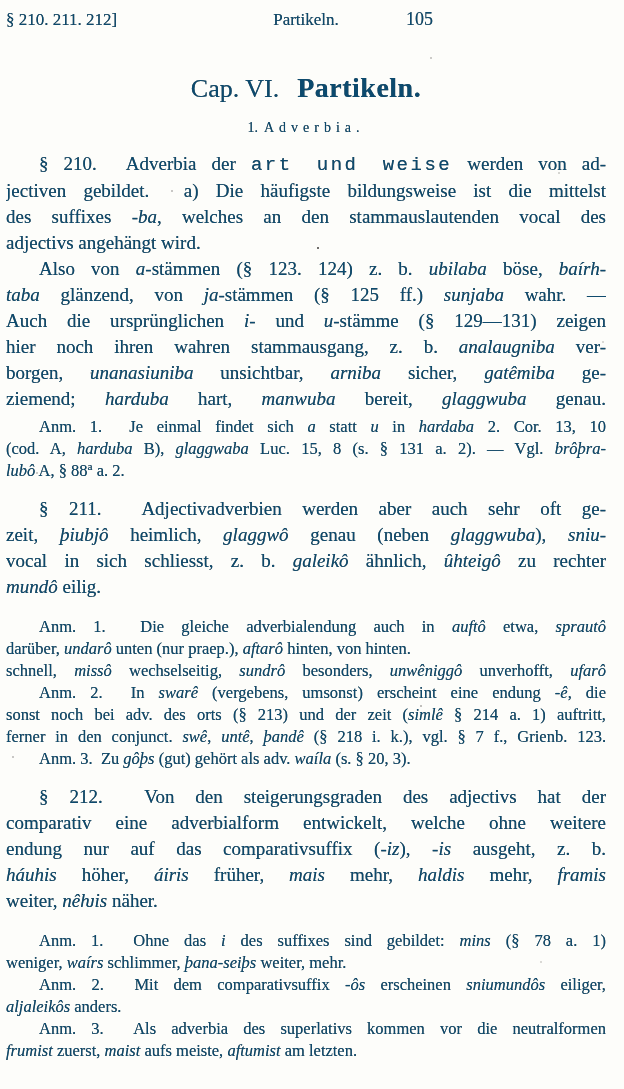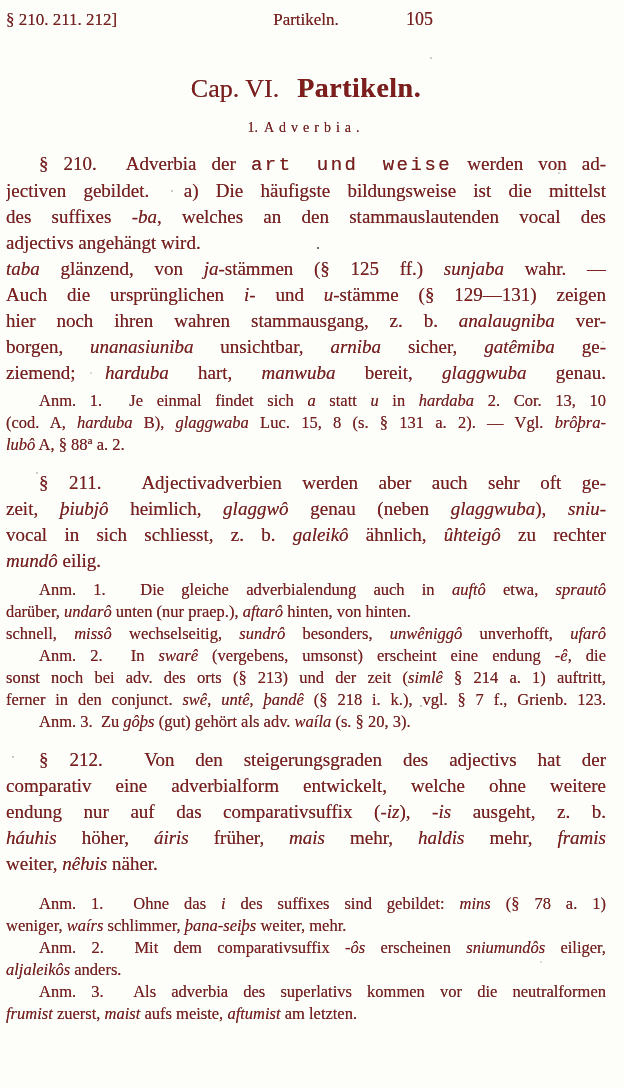--- a/index.html
+++ b/index.html
@@ -6,21 +6,21 @@
   html,body{margin:0;padding:0;}
   body{
     width:624px;height:1089px;
     background:#f4f4f2;
     font-family:"Liberation Serif","DejaVu Serif",serif;
   }
   .page{
     position:relative;
     width:624px;height:1089px;
     background:#fdfdfa;
-    color:#7f1d1d;
+    color:#0c4a6e;
     overflow:hidden;
     text-shadow:0 0 .45px rgba(26,22,17,.65);
   }
   .inner{ padding:8px 18px 0 6px; }
 
   
   .runhead{
     display:flex;align-items:baseline;
     font-size:17px;line-height:22px;
   }
@@ -104,38 +104,39 @@
     </div>
 
     <div class="textbody" id="text-body">
         <div class="block main">
           <div class="line j ind"><span class="sg-r">§ 210.&nbsp; Adverbia der </span><span class="sg-s">art und weise</span><span class="sg-r"> werden von ad-</span></div>
           <div class="line j"><span class="sg-r">jectiven gebildet.&nbsp; a) Die häufigste bildungsweise ist die mittelst</span></div>
           <div class="line j"><span class="sg-r">des suffixes </span><span class="sg-i">-ba</span><span class="sg-r">, welches an den stammauslautenden vocal des</span></div>
           <div class="line"><span class="sg-r">adjectivs angehängt wird.</span></div>
         </div>
         <div class="block main">
+          <div class="line j ind"><span class="sg-r">Also von </span><span class="sg-i">a</span><span class="sg-r">-stämmen (§ 123. 124) z. b. </span><span class="sg-i">ubilaba</span><span class="sg-r"> böse, </span><span class="sg-i">baírh-</span></div>
           <div class="line j"><span class="sg-i">taba</span><span class="sg-r"> glänzend, von </span><span class="sg-i">ja</span><span class="sg-r">-stämmen (§ 125 ff.) </span><span class="sg-i">sunjaba</span><span class="sg-r"> wahr. —</span></div>
           <div class="line j"><span class="sg-r">Auch die ursprünglichen </span><span class="sg-i">i-</span><span class="sg-r"> und </span><span class="sg-i">u</span><span class="sg-r">-stämme (§ 129—131) zeigen</span></div>
           <div class="line j"><span class="sg-r">hier noch ihren wahren stammausgang, z. b. </span><span class="sg-i">analaugniba</span><span class="sg-r"> ver-</span></div>
           <div class="line j"><span class="sg-r">borgen, </span><span class="sg-i">unanasiuniba</span><span class="sg-r"> unsichtbar, </span><span class="sg-i">arniba</span><span class="sg-r"> sicher, </span><span class="sg-i">gatêmiba</span><span class="sg-r"> ge-</span></div>
           <div class="line j"><span class="sg-r">ziemend; </span><span class="sg-i">harduba</span><span class="sg-r"> hart, </span><span class="sg-i">manwuba</span><span class="sg-r"> bereit, </span><span class="sg-i">glaggwuba</span><span class="sg-r"> genau.</span></div>
         </div>
         <div class="block anm" style="margin-top: 4px;">
           <div class="line j ind"><span class="sg-r">Anm. 1.&nbsp; Je einmal findet sich </span><span class="sg-i">a</span><span class="sg-r"> statt </span><span class="sg-i">u</span><span class="sg-r"> in </span><span class="sg-i">hardaba</span><span class="sg-r"> 2. Cor. 13, 10</span></div>
           <div class="line j"><span class="sg-r">(cod. A, </span><span class="sg-i">harduba</span><span class="sg-r"> B), </span><span class="sg-i">glaggwaba</span><span class="sg-r"> Luc. 15, 8 (s. § 131 a. 2). — Vgl. </span><span class="sg-i">brôþra-</span></div>
           <div class="line"><span class="sg-i">lubô</span><span class="sg-r"> A, § 88</span><span class="sg-p">a</span><span class="sg-r"> a. 2.</span></div>
         </div>
         <div class="block main" style="margin-top: 14px;">
           <div class="line j ind"><span class="sg-r">§ 211.&nbsp; Adjectivadverbien werden aber auch sehr oft ge-</span></div>
           <div class="line j"><span class="sg-r">zeit, </span><span class="sg-i">þiubjô</span><span class="sg-r"> heimlich, </span><span class="sg-i">glaggwô</span><span class="sg-r"> genau (neben </span><span class="sg-i">glaggwuba</span><span class="sg-r">), </span><span class="sg-i">sniu-</span></div>
           <div class="line j"><span class="sg-r">vocal in sich schliesst, z. b. </span><span class="sg-i">galeikô</span><span class="sg-r"> ähnlich, </span><span class="sg-i">ûhteigô</span><span class="sg-r"> zu rechter</span></div>
           <div class="line"><span class="sg-i">mundô</span><span class="sg-r"> eilig.</span></div>
         </div>
-        <div class="block anm" style="margin-top: 5px;">
+        <div class="block anm" style="margin-top: 16px;">
           <div class="line j ind"><span class="sg-r">Anm. 1.&nbsp; Die gleiche adverbialendung auch in </span><span class="sg-i">auftô</span><span class="sg-r"> etwa, </span><span class="sg-i">sprautô</span></div>
           <div class="line"><span class="sg-r">darüber, </span><span class="sg-i">undarô</span><span class="sg-r"> unten (nur praep.), </span><span class="sg-i">aftarô</span><span class="sg-r"> hinten, von hinten.</span></div>
           <div class="line j"><span class="sg-r">schnell, </span><span class="sg-i">missô</span><span class="sg-r"> wechselseitig, </span><span class="sg-i">sundrô</span><span class="sg-r"> besonders, </span><span class="sg-i">unwêniggô</span><span class="sg-r"> unverhofft, </span><span class="sg-i">ufarô</span></div>
         </div>
         <div class="block anm">
           <div class="line j ind"><span class="sg-r">Anm. 2.&nbsp; In </span><span class="sg-i">swarê</span><span class="sg-r"> (vergebens, umsonst) erscheint eine endung </span><span class="sg-i">-ê</span><span class="sg-r">, die</span></div>
           <div class="line j"><span class="sg-r">sonst noch bei adv. des orts (§ 213) und der zeit (</span><span class="sg-i">simlê</span><span class="sg-r"> § 214 a. 1) auftritt,</span></div>
           <div class="line j"><span class="sg-r">ferner in den conjunct. </span><span class="sg-i">swê</span><span class="sg-r">, </span><span class="sg-i">untê</span><span class="sg-r">, </span><span class="sg-i">þandê</span><span class="sg-r"> (§ 218 i. k.), vgl. § 7 f., Grienb. 123.</span></div>
         </div>
         <div class="block anm">

